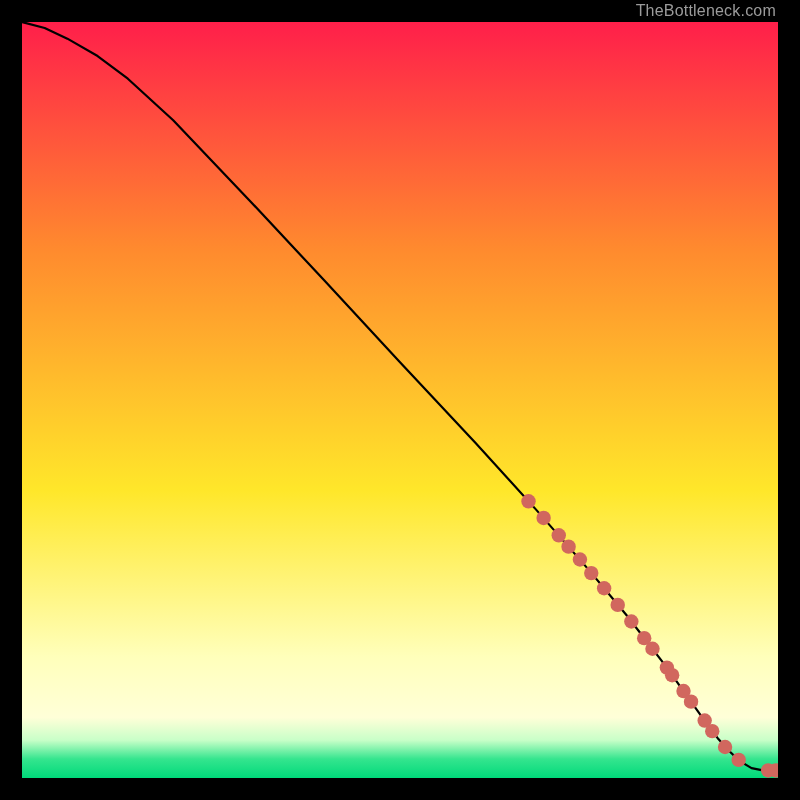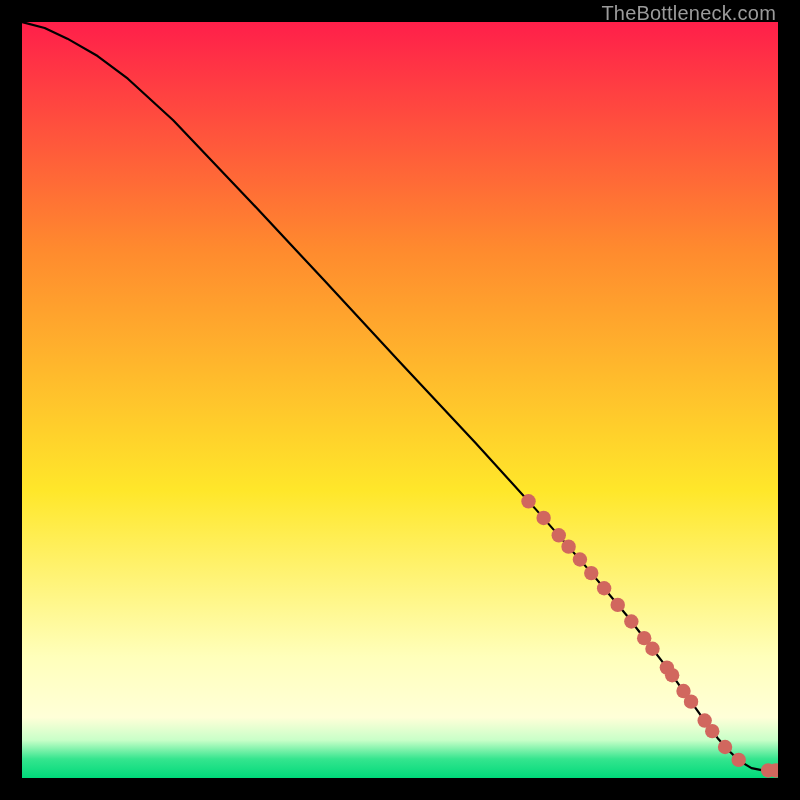--- a/index.html
+++ b/index.html
@@ -23,21 +23,21 @@
     left: 0;
     top: 0;
     width: 756px;
     height: 756px;
   }
   .attribution {
     position: absolute;
     top: 2px;
     right: 24px;
     font-family: Arial, Helvetica, sans-serif;
-    font-size: 20px;
+    font-size: 16px;
     font-weight: 500;
     color: #9b9b9b;
     letter-spacing: 0.2px;
   }
 </style>
 </head>
 <body>
 
 <div class="frame">
   <svg class="plot" viewBox="0 0 756 756" preserveAspectRatio="none">

